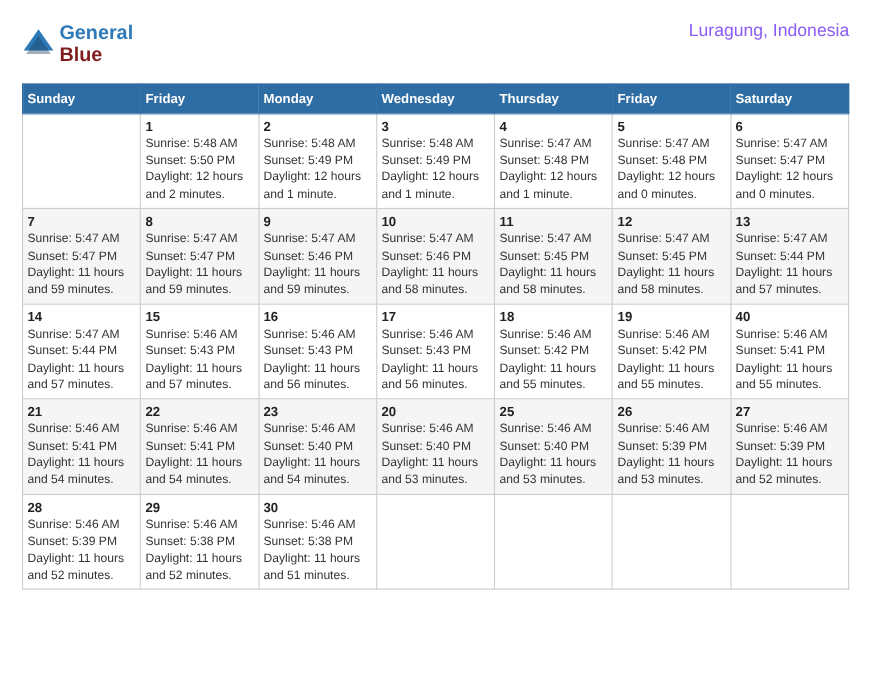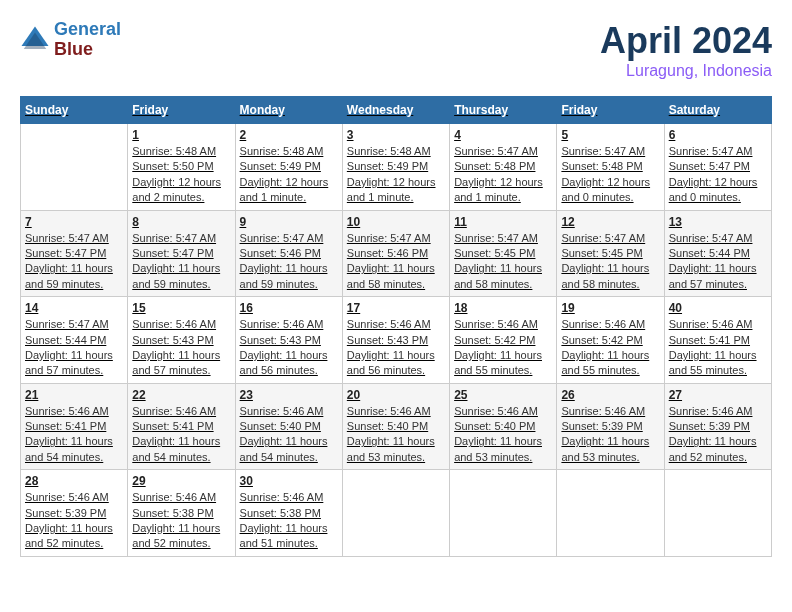--- a/index.html
+++ b/index.html
@@ -43,21 +43,20 @@
       color: #1a3a5c;
     }
     .location {
       font-size: 16px;
       color: #8b5cf6;
     }
     table {
       width: 100%;
       border-collapse: collapse;
       font-size: 10.5px;
-      text-decoration: underline;
     }
     thead tr th {
       background-color: #2e6da4;
       color: #fff;
       padding: 6px 4px;
       text-align: left;
       font-size: 12px;
       border: 1px solid #2e6da4;
     }
     tbody tr td {
@@ -94,21 +93,20 @@
     <svg class="logo-icon" viewBox="0 0 40 40">
       <polygon points="20,2 38,28 2,28" fill="#2e7ab8"></polygon>
       <polygon points="20,10 35,32 5,32" fill="#1a3a5c" opacity="0.4"></polygon>
     </svg>
     <div class="logo-text">
       <div><span>General</span></div>
       <div><span style="color:#7f1d1d">Blue</span></div>
     </div>
   </div>
   <div class="title-block">
-    <div class="month-title">April 2024</div>
     <div class="location">Luragung, Indonesia</div>
   </div>
 </div>
 
 <table>
   <thead>
     <tr id="weekday-header">
         <th>Sunday</th>
         <th>Friday</th>
         <th>Monday</th>

